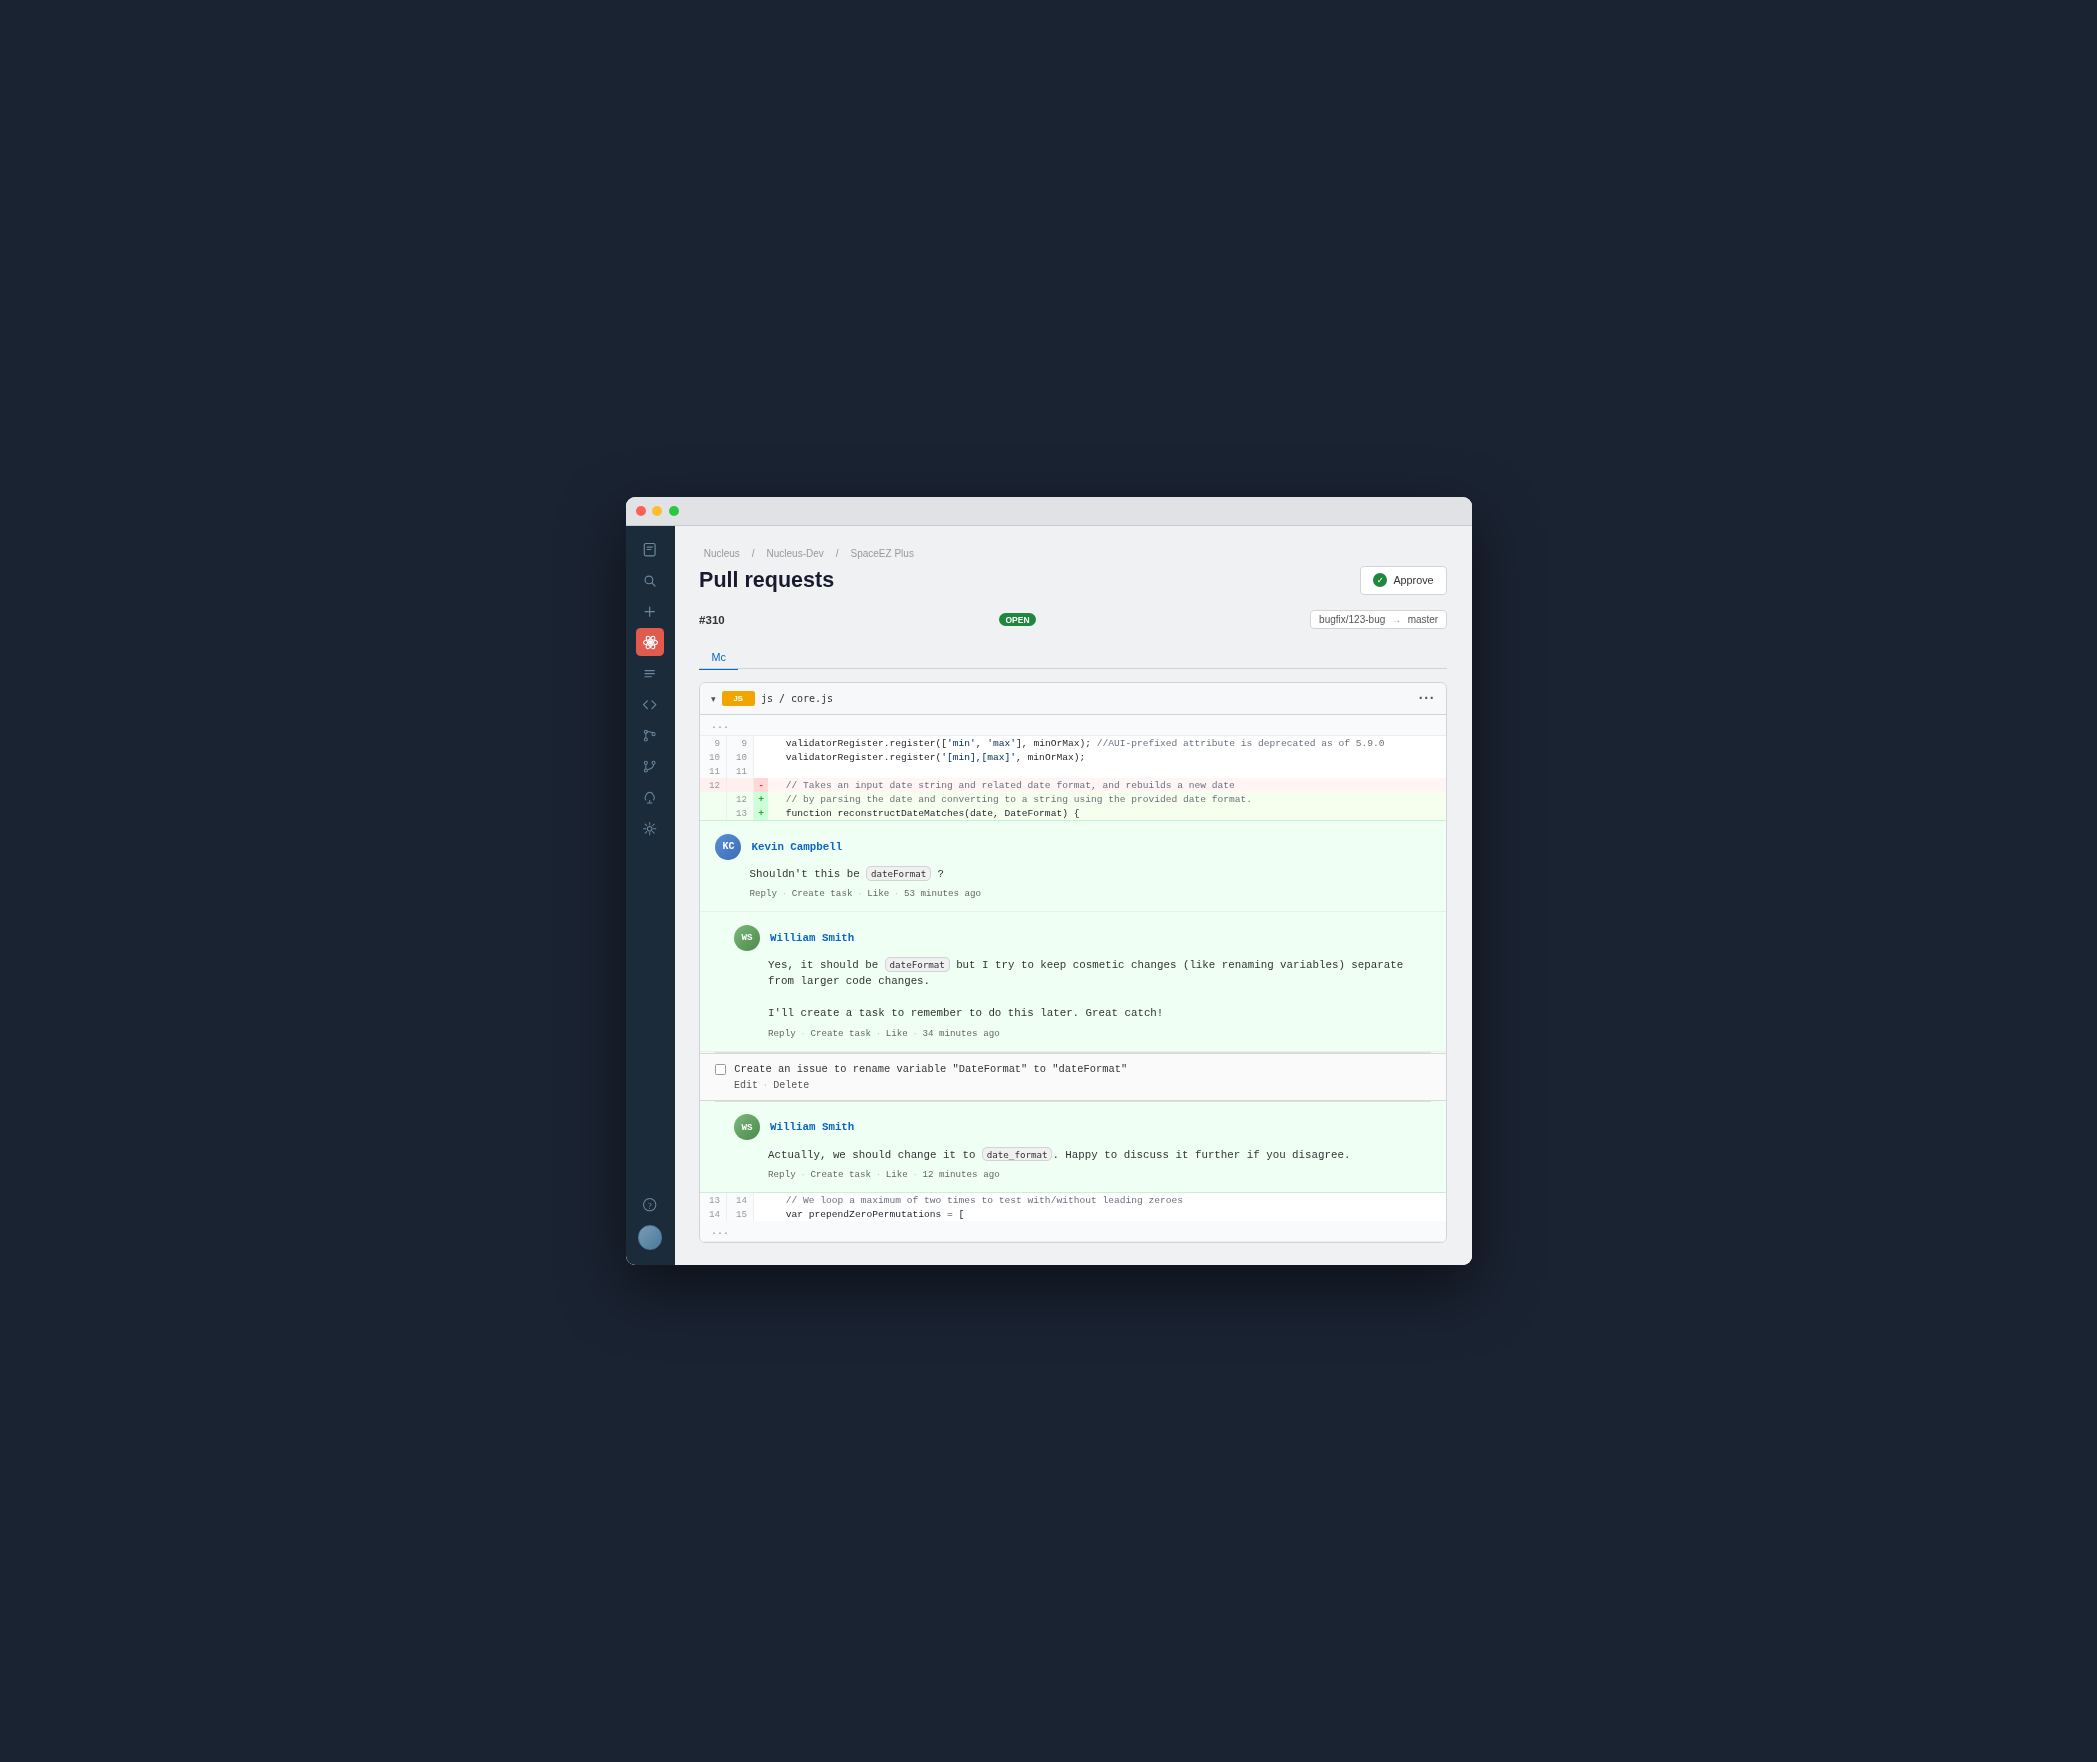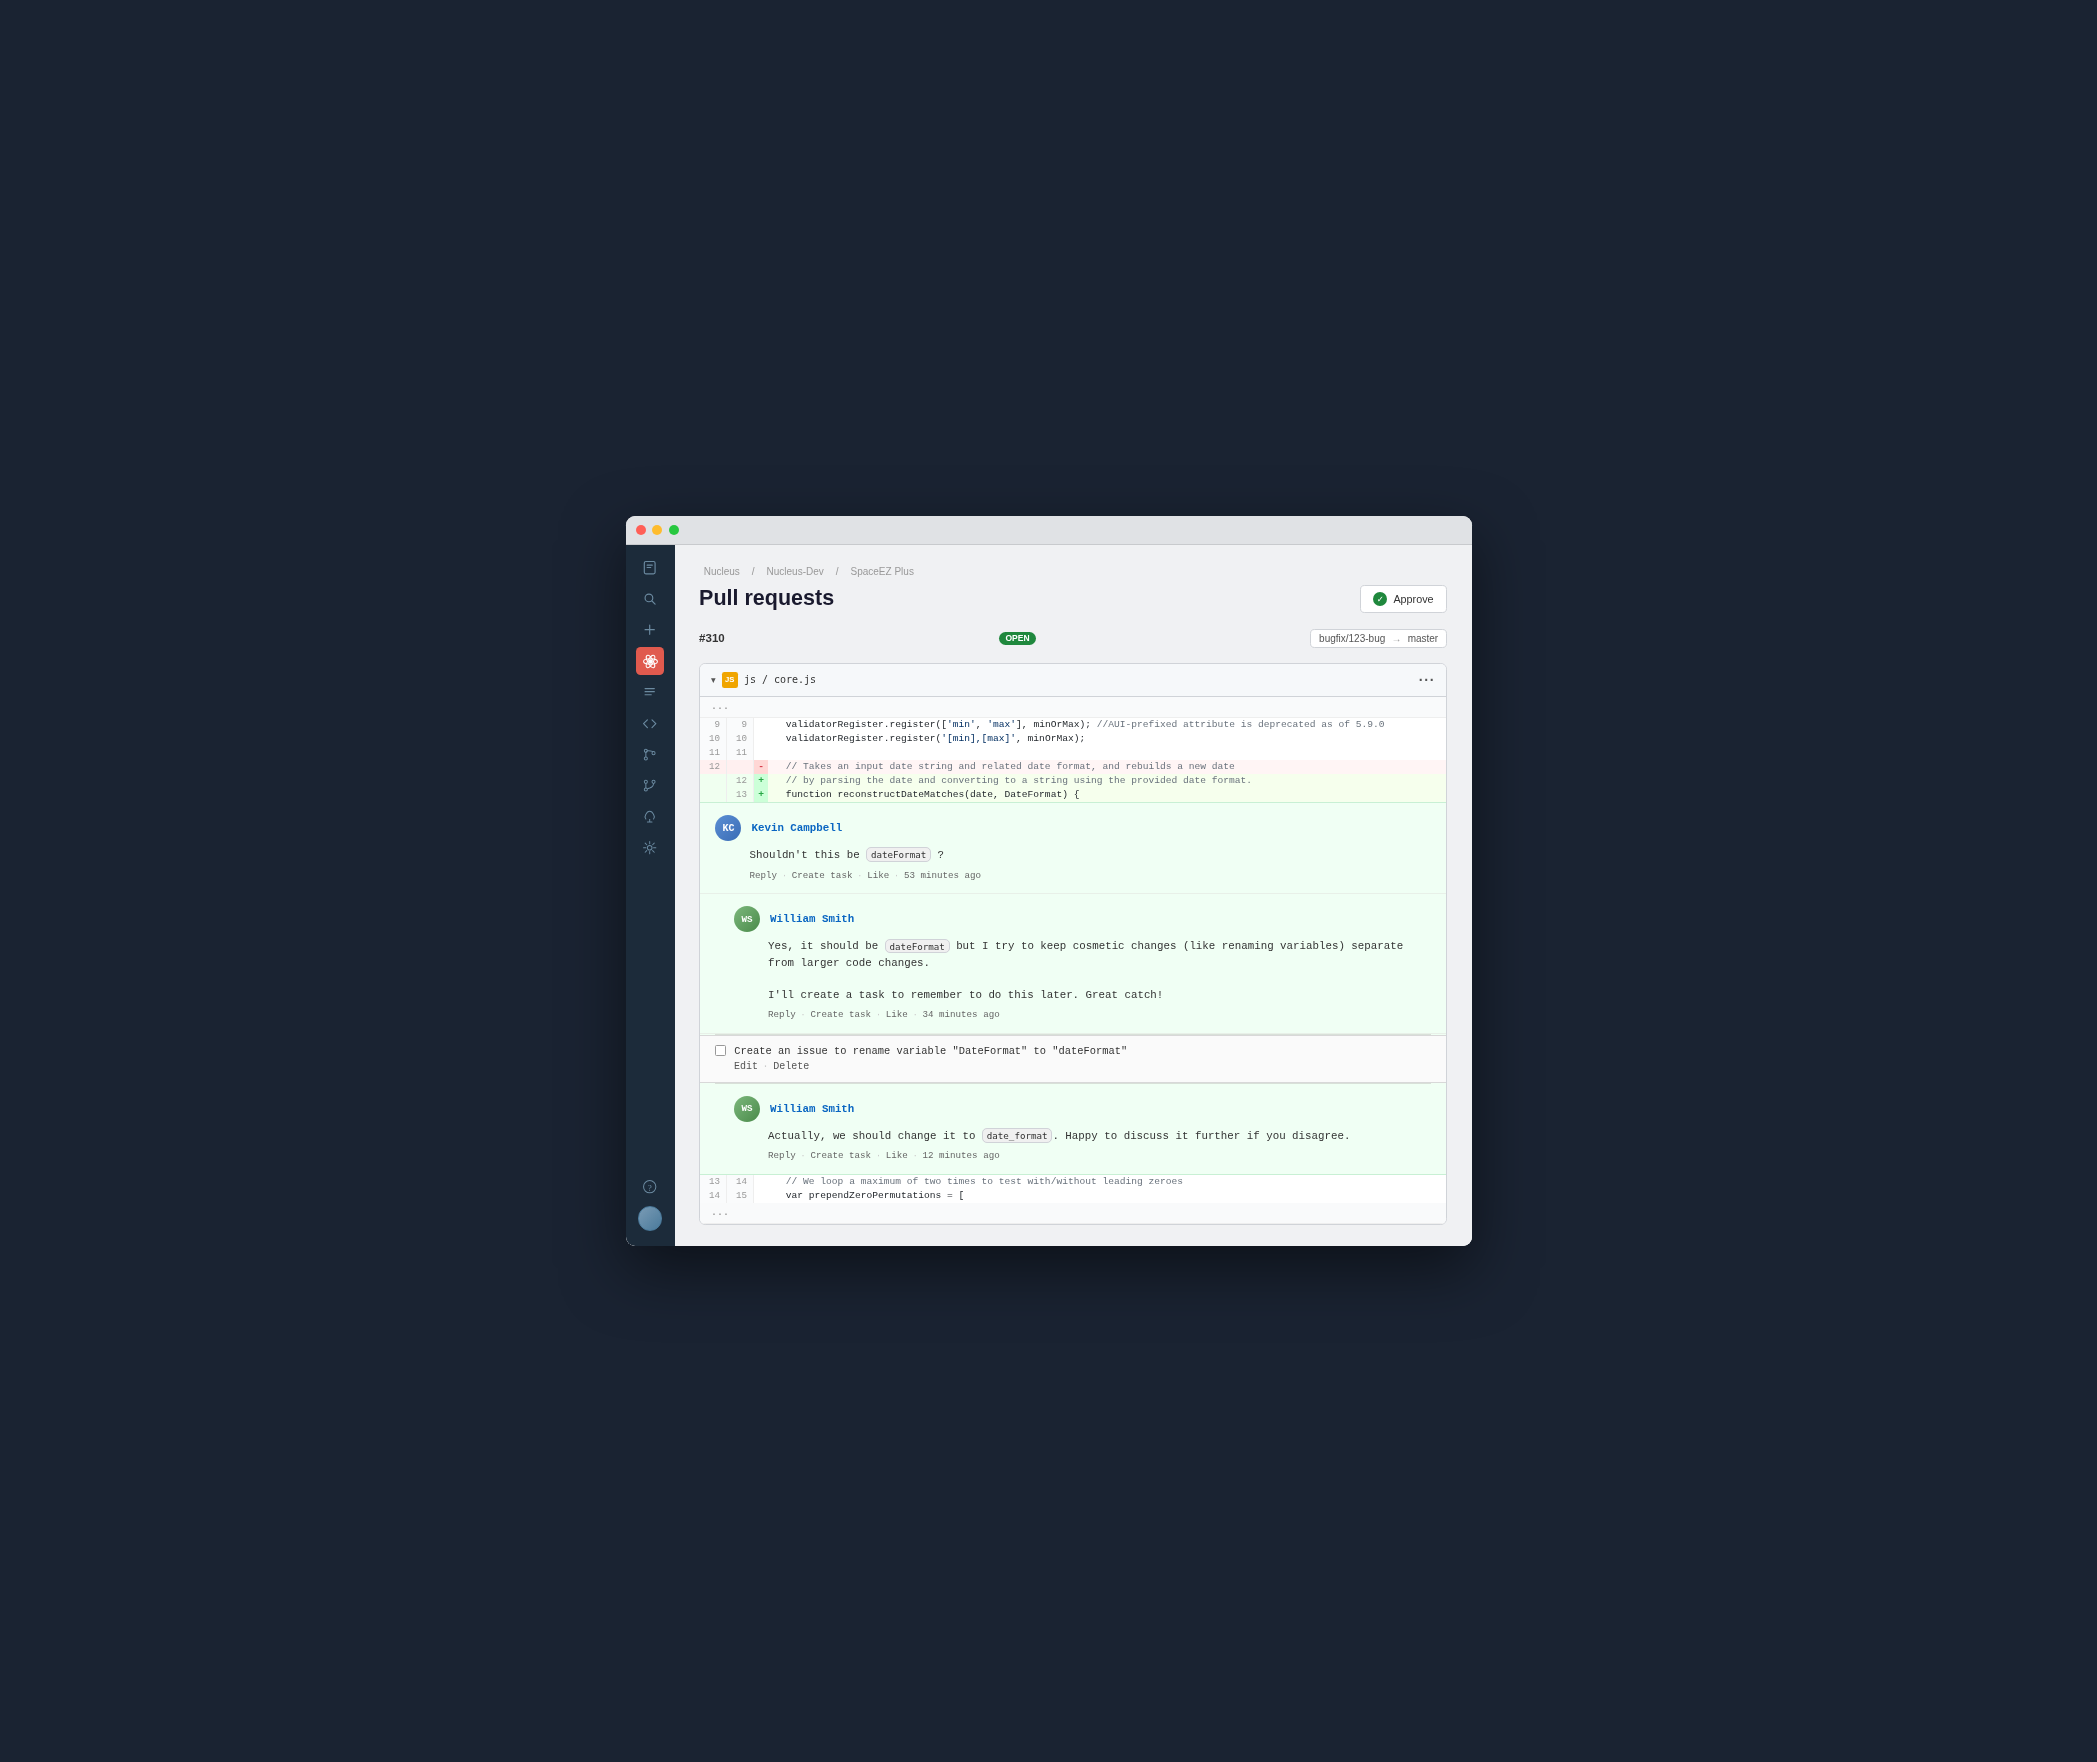--- a/index.html
+++ b/index.html
@@ -227,21 +227,21 @@
       gap: 6.2px;
     }
 
     .collapse-btn {
       cursor: pointer;
       color: #555;
       font-size: 9.2px;
     }
 
     .file-icon {
-      width: 16px;
+      width: 33px;
       height: 15.4px;
       background: #f0a500;
       border-radius: 2.3px;
       display: flex;
       align-items: center;
       justify-content: center;
       color: white;
       font-size: 7.7px;
       font-weight: 700;
     }
@@ -578,20 +578,23 @@
       <div class="pr-meta">
         <span class="pr-number">#310</span>
         <span class="badge-open">OPEN</span>
         <div class="pr-branch">
           <span>bugfix/123-bug</span>
           <span class="arrow">→</span>
           <span>master</span>
         </div>
       </div>
 
+      <div class="pr-tab-bar">
+        <div class="pr-tab active">Mc</div>
+      </div>
 
       <div class="file-diff-container">
 
         <div class="file-header">
           <div class="file-header-left">
             <span class="collapse-btn">▾</span>
             <div class="file-icon">JS</div>
             <span class="file-path">js / core.js</span>
           </div>
           <span class="more-btn">···</span>

